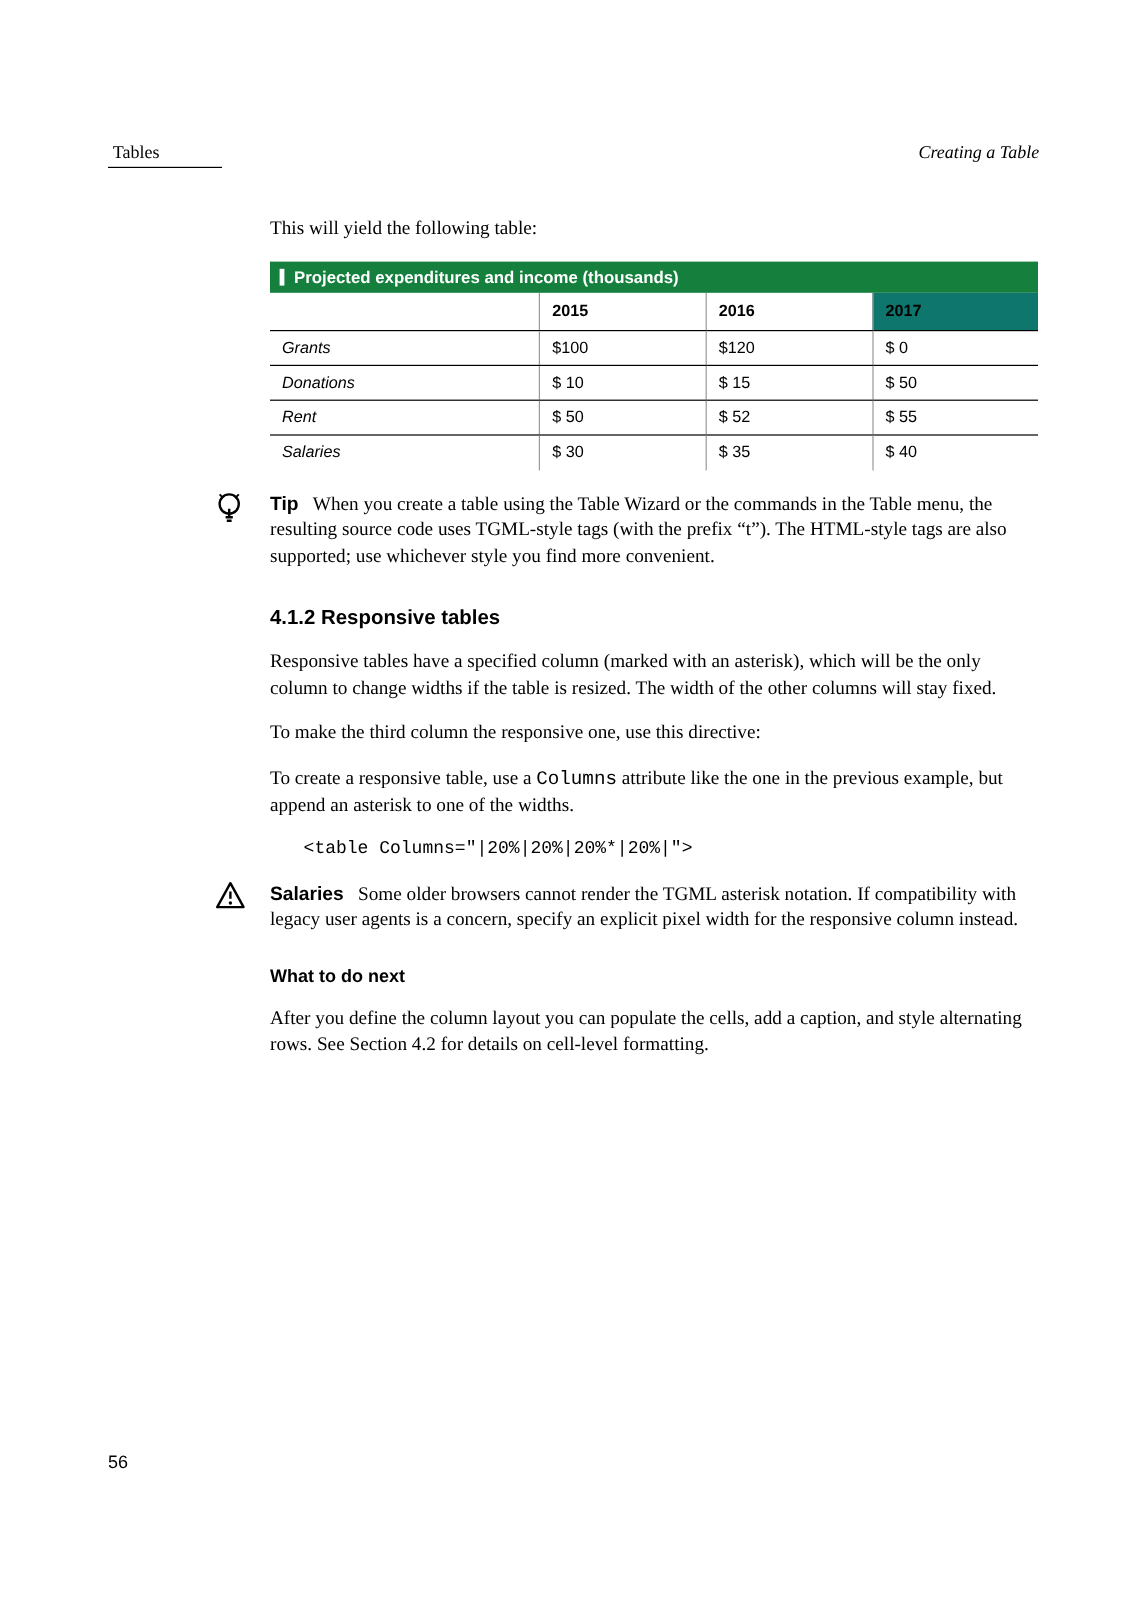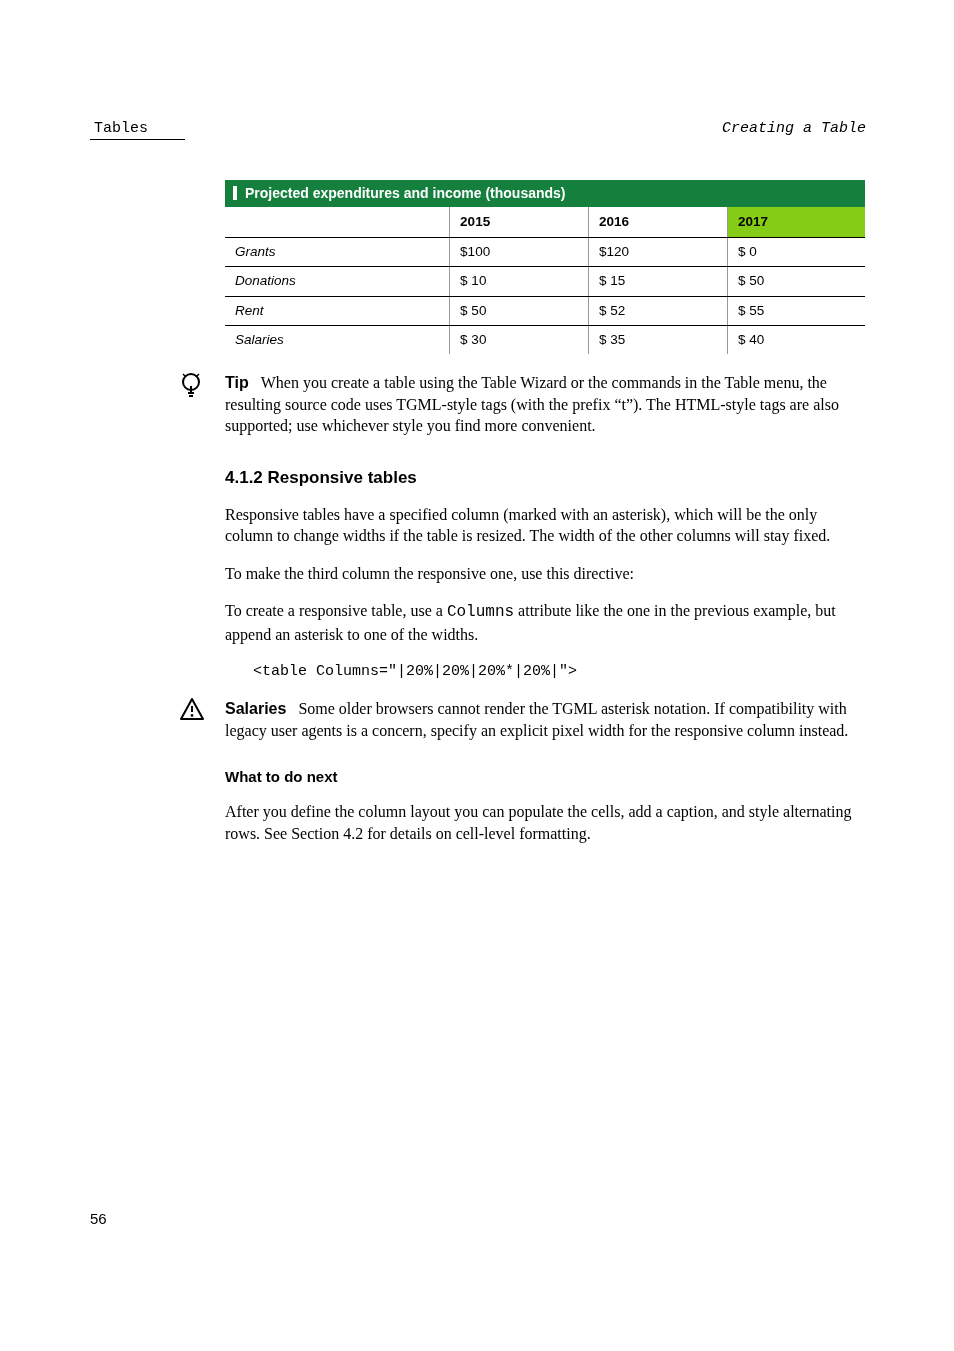--- a/index.html
+++ b/index.html
@@ -13,21 +13,21 @@
     width: 954px;
     height: 1351px;
     position: relative;
     box-sizing: border-box;
     padding: 120px 80px 0 90px;
   }
   .header-row {
     display: flex;
     justify-content: space-between;
     align-items: baseline;
-    font-family: Liberation Mono, monospace;
+    font-family: Liberation Serif, serif;
     font-size: 15px;
     margin-bottom: 2px;
     padding-left: 4px;
     padding-right: 8px;
     color: #000;
   }
   .header-right {
     font-style: italic;
   }
   .header-rule {
@@ -102,21 +102,21 @@
     font-weight: bold;
     text-align: left;
     padding: 6px 8px 6px 10px;
     border-bottom: 1px solid #000;
     border-left: 1px solid #999;
   }
   .resp-table thead tr.head-row th:first-child {
     border-left: none;
   }
   .resp-table thead tr.head-row th.hilite {
-    background: #84cc16;
+    background: #0f766e;
   }
   .resp-table tbody td {
     padding: 5px 8px 5px 10px;
     border-bottom: 1px solid #000;
     border-left: 1px solid #999;
     vertical-align: top;
   }
   .resp-table tbody td:first-child {
     border-left: none;
     font-style: italic;
@@ -141,20 +141,21 @@
 <div class="page">
 
   <div class="header-row">
     <span>Tables</span>
     <span class="header-right">Creating a Table</span>
   </div>
   <hr class="header-rule">
 
   <div class="content">
 
+    <p class="para">This will yield the following table:</p>
 
     <table class="resp-table">
       <thead>
         <tr class="title-row">
           <th colspan="4">
             <span class="title-marker"></span><span>Projected expenditures and income (thousands)</span>
           </th>
         </tr>
         <tr class="head-row">
           <th></th>

